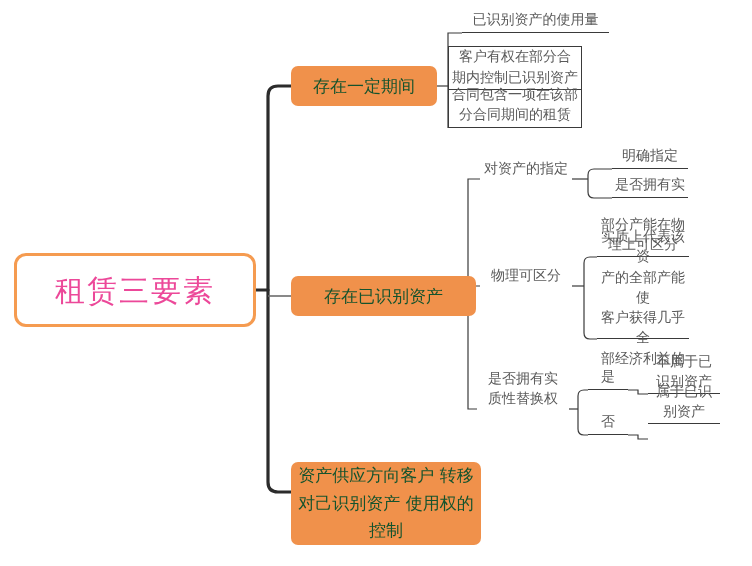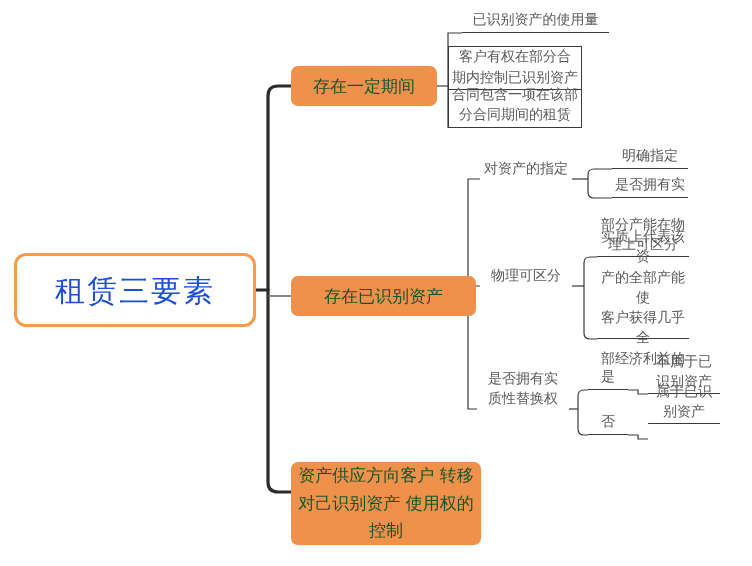--- a/index.html
+++ b/index.html
@@ -43,21 +43,21 @@
     height: 74px;
     background: #ffffff;
     border: 3px solid #F59B50;
     border-radius: 12px;
     display: flex;
     align-items: center;
     justify-content: center;
   }
   .root .label {
     font-size: 30px;
-    color: #1d4ed8;
+    color: #ec4899;
     letter-spacing: 2px;
     line-height: 1.1;
   }
 
   
   .lvl1 {
     background: #F0914B;
     border-radius: 7px;
     display: flex;
     align-items: center;

